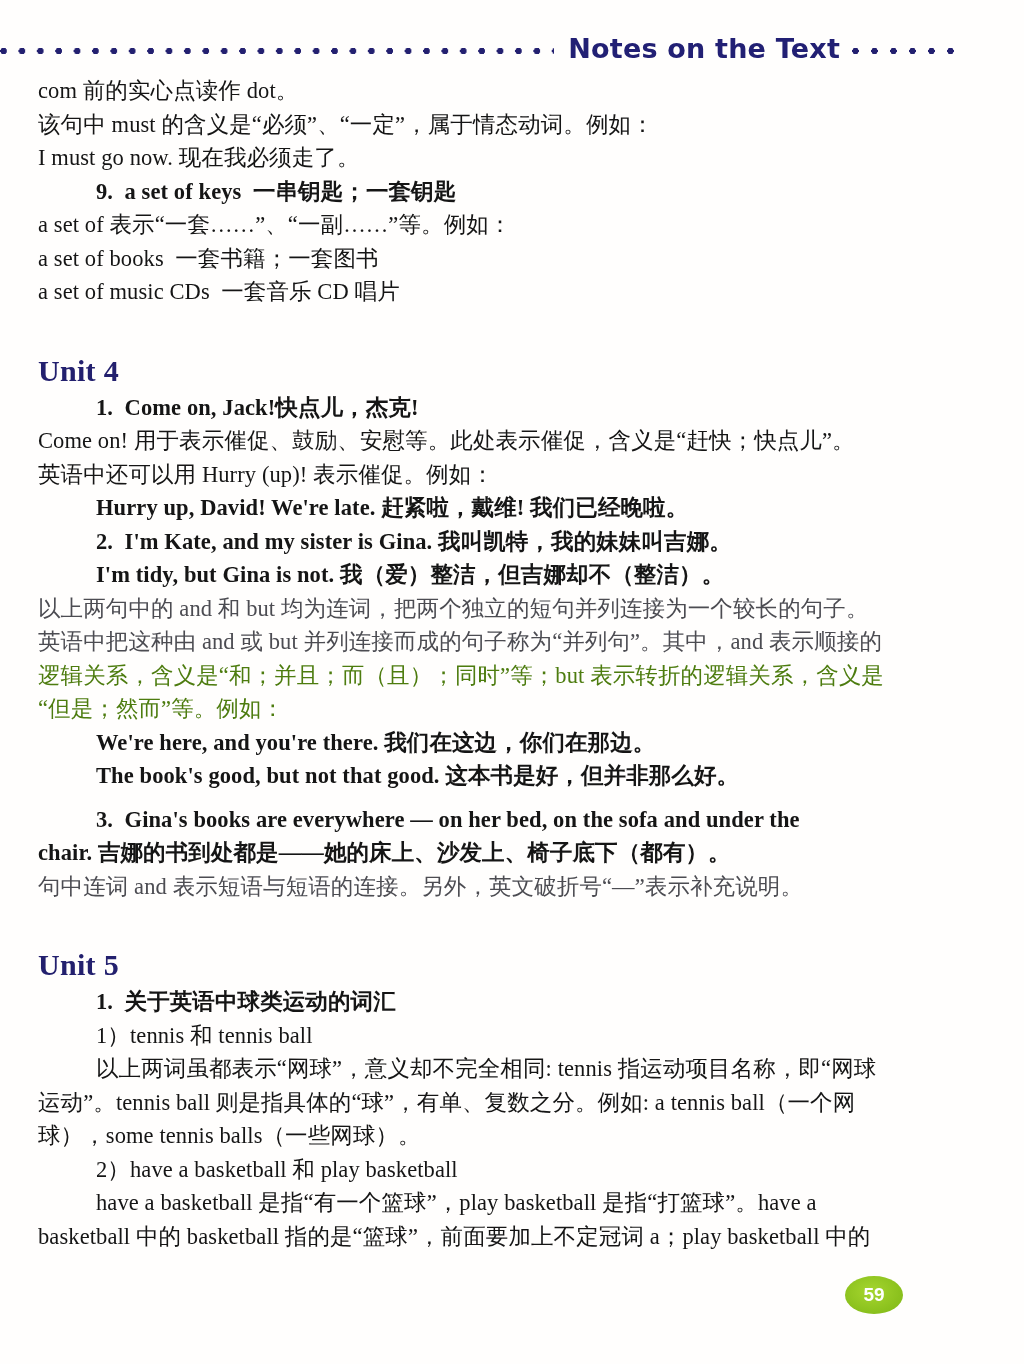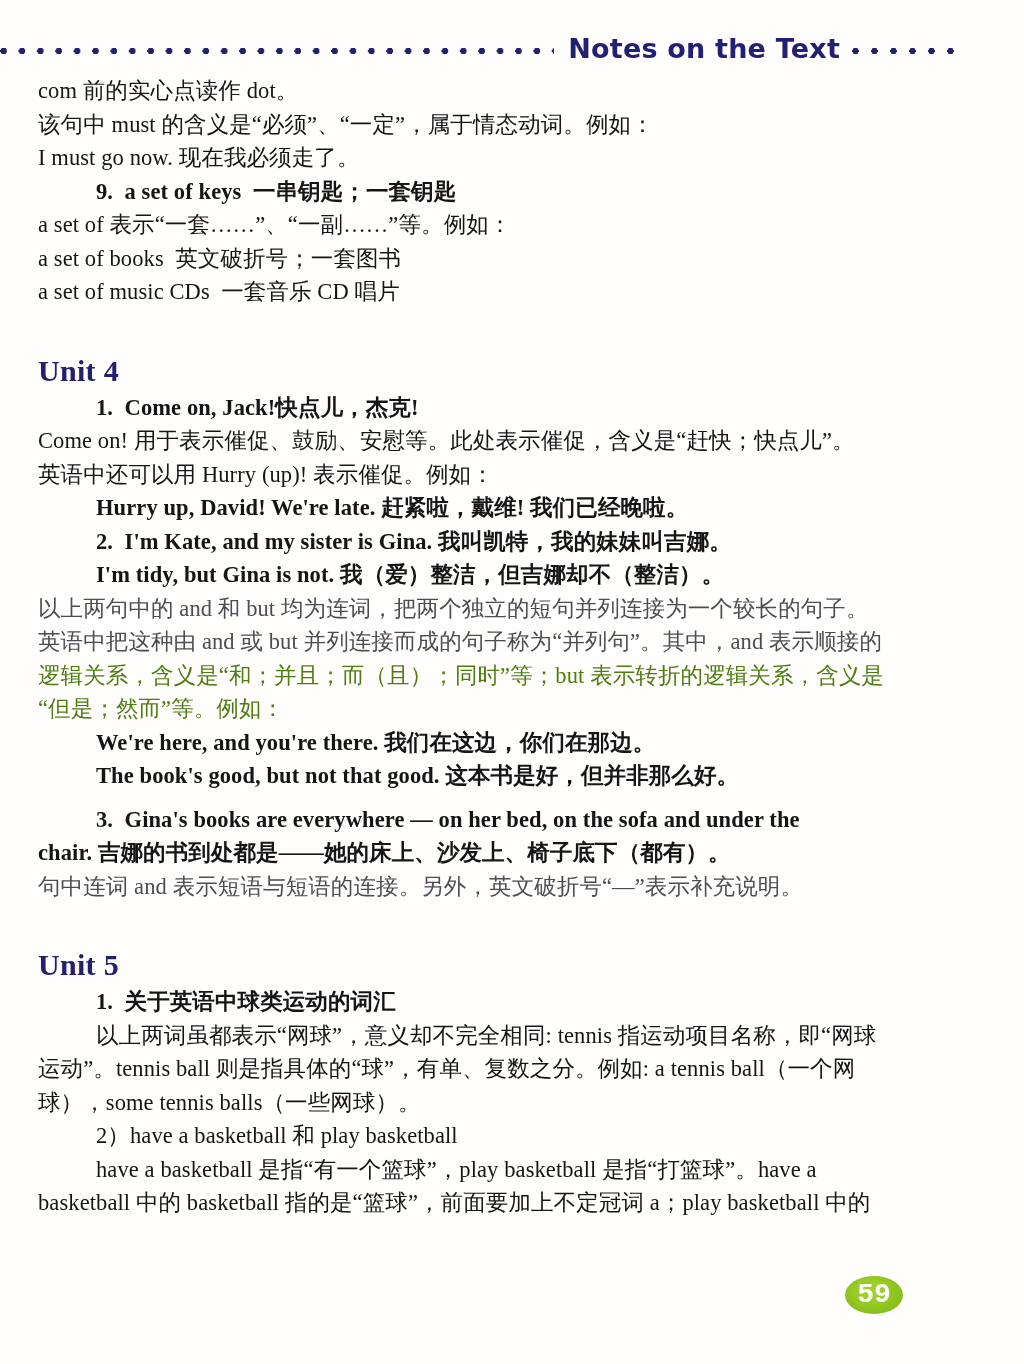--- a/index.html
+++ b/index.html
@@ -109,23 +109,23 @@
     width: 58px;
     height: 38px;
     border-radius: 50%;
     background: #8fc422;
     background: radial-gradient(ellipse at 45% 40%, #a6d62f 0%, #8cc21e 62%, #7fb617 100%);
     display: flex;
     align-items: center;
     justify-content: center;
   }
   .page-badge span {
-    font-family: Liberation Mono, monospace;
+    font-family: Liberation Sans, sans-serif;
     font-weight: bold;
-    font-size: 28px;
+    font-size: 19px;
     color: #ffffff;
     line-height: 1;
     padding-bottom: 1px;
   }
 </style>
 </head>
 <body>
 
 <div class="page">
 
@@ -141,21 +141,21 @@
 
 
     <p class="ln">该句中 must 的含义是“必须”、“一定”，属于情态动词。例如：</p>
 
     <p class="ln"><span>I must go now.</span> <span>现在我必须走了。</span></p>
 
     <p class="ln indent1"><span class="b">9.</span>&nbsp;&nbsp;<span class="b">a set of keys</span>&nbsp;&nbsp;<span class="b">一串钥匙；一套钥匙</span></p>
 
     <p class="ln">a set of 表示“一套……”、“一副……”等。例如：</p>
 
-    <p class="ln"><span>a set of books</span>&nbsp;&nbsp;<span>英文破折号；一套图书</span></p>
+    <p class="ln"><span>a set of books</span>&nbsp;&nbsp;<span>一套书籍；一套图书</span></p>
 
     <p class="ln"><span>a set of music CDs</span>&nbsp;&nbsp;<span>一套音乐 CD 唱片</span></p>
 
     <div class="gap-lg"></div>
 
     <p class="sec-head">Unit 4</p>
 
     <div class="gap-xs"></div>
 
     <p class="ln indent1"><span class="b">1.</span>&nbsp;&nbsp;<span class="b">Come on, Jack!</span><span class="b">快点儿，杰克!</span></p>
@@ -187,20 +187,21 @@
     <p class="ln faded">句中连词 and 表示短语与短语的连接。另外，英文破折号“—”表示补充说明。</p>
 
     <div class="gap-lg"></div>
 
     <p class="sec-head">Unit 5</p>
 
     <div class="gap-xs"></div>
 
     <p class="ln indent1"><span class="b">1.</span>&nbsp;&nbsp;<span class="b">关于英语中球类运动的词汇</span></p>
 
+    <p class="ln indent1"><span>1）</span><span>tennis 和 tennis ball</span></p>
 
     <p class="ln indent-hang">以上两词虽都表示“网球”，意义却不完全相同: tennis 指运动项目名称，即“网球</p>
     <p class="ln">运动”。tennis ball 则是指具体的“球”，有单、复数之分。例如: a tennis ball（一个网</p>
     <p class="ln">球），some tennis balls（一些网球）。</p>
 
     <p class="ln indent1"><span>2）</span><span>have a basketball 和 play basketball</span></p>
 
     <p class="ln indent-hang">have a basketball 是指“有一个篮球”，play basketball 是指“打篮球”。have a</p>
     <p class="ln">basketball 中的 basketball 指的是“篮球”，前面要加上不定冠词 a；play basketball 中的</p>
 

